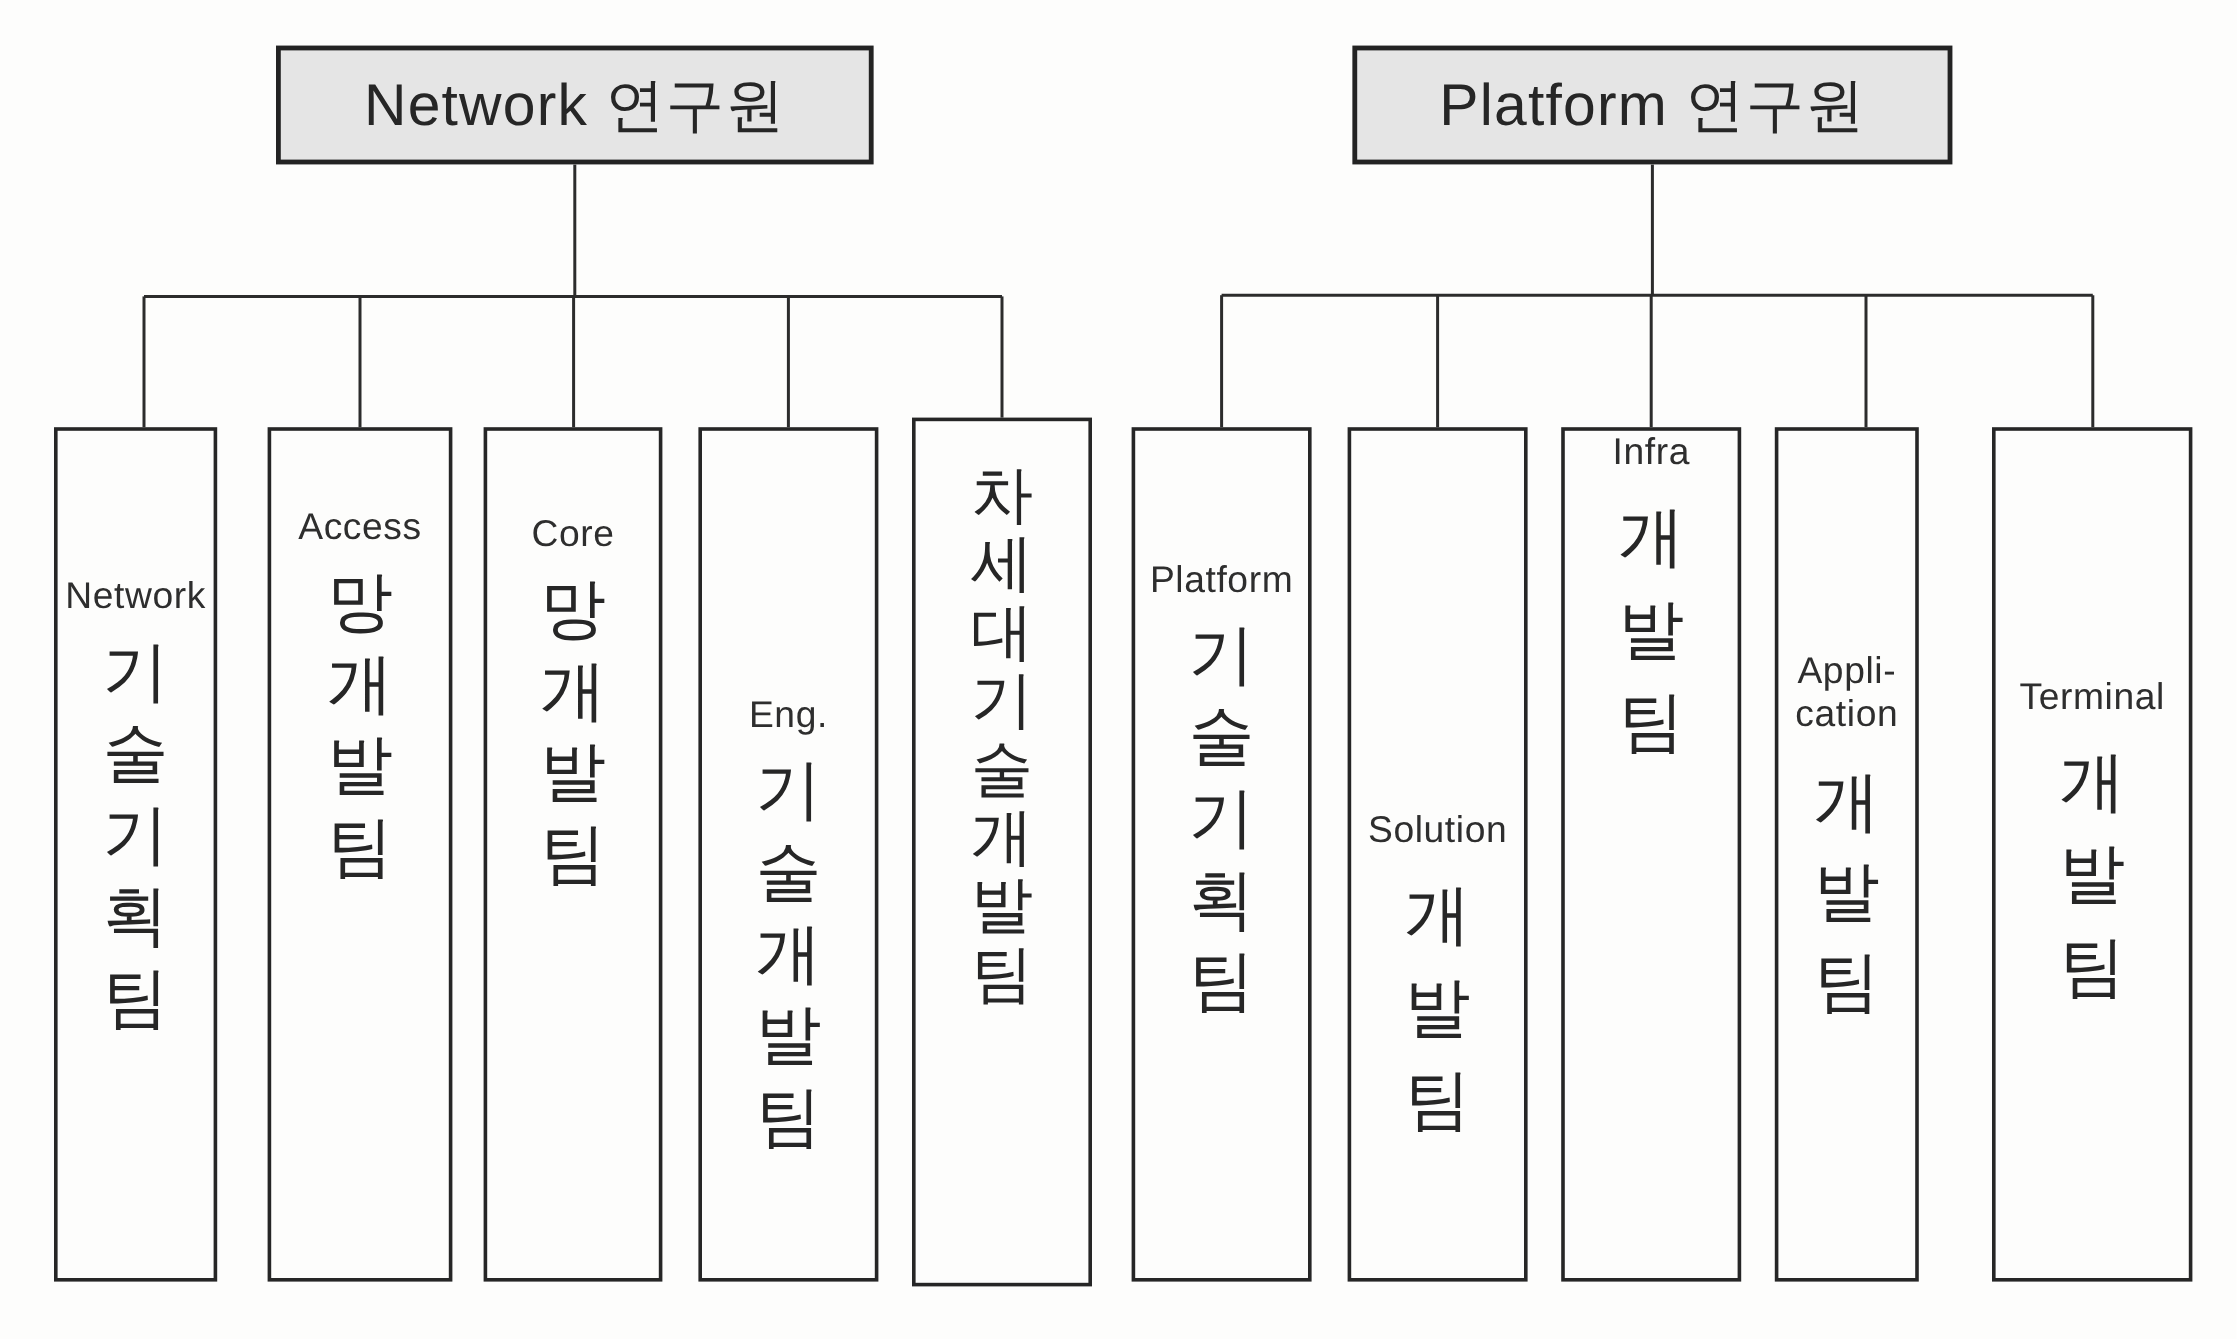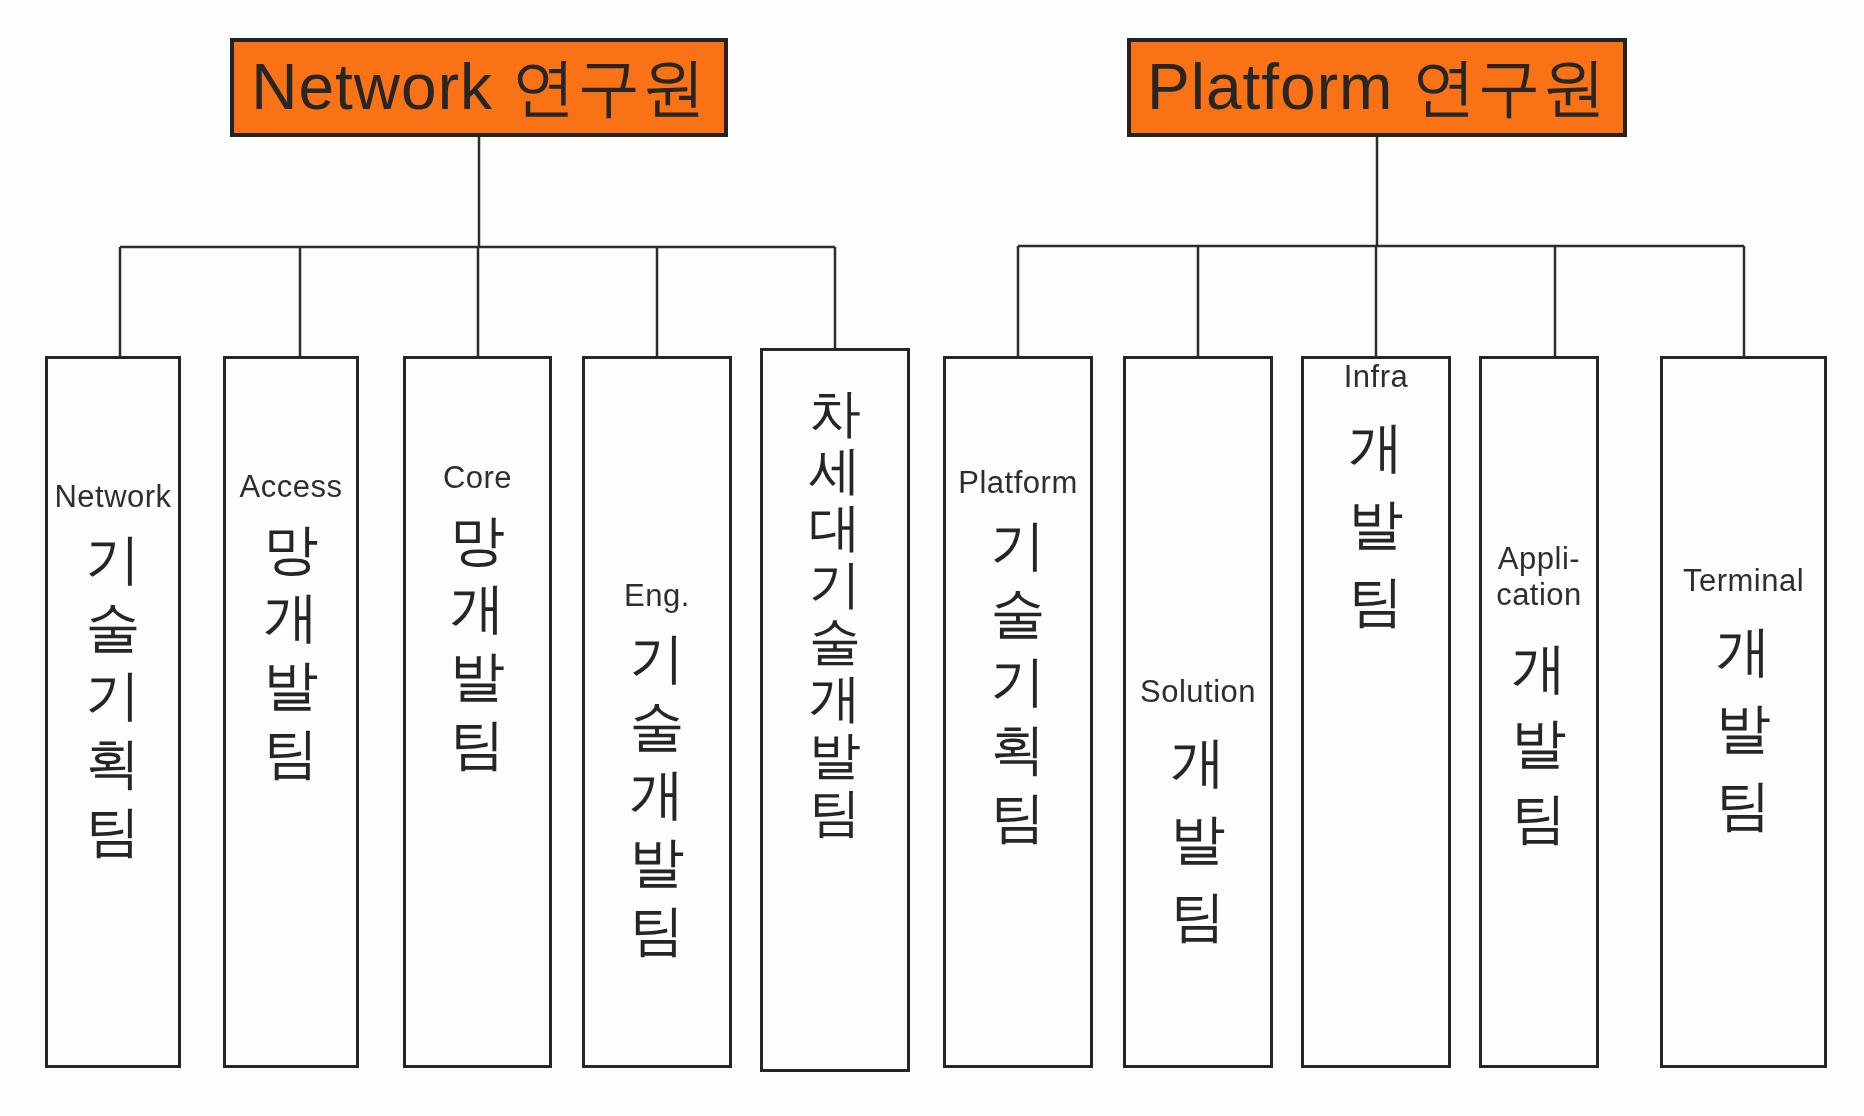--- a/index.html
+++ b/index.html
@@ -11,23 +11,23 @@
     font-family:"Liberation Sans","DejaVu Sans",sans-serif;
     color:#262626;
   }
   svg.lines{position:absolute;left:0;top:0;width:1864px;height:1116px;}
   svg.lines line{stroke:#2c2c2c;stroke-width:2.5;}
 
   .head{
     position:absolute;top:38px;height:99px;
     border:4px solid #232323;
     box-sizing:border-box;
-    background:#f97316;
+    background:#e5e5e5;
     display:flex;align-items:center;justify-content:center;
-    font-size:64px;
+    font-size:49px;
     letter-spacing:1px;
     white-space:nowrap;
   }
   .h1{left:230px;width:498px;}
   .h2{left:1127px;width:500px;align-items:center;}
 
   .team{
     position:absolute;top:356px;height:712px;
     border:3px solid #262626;
     box-sizing:border-box;
@@ -45,22 +45,22 @@
   }
   .team .ko{
     font-size:55px;
     line-height:68px;
     white-space:pre-line;
     color:#262626;
     margin-top:10px;
   }
 
   .t1{left:45px;width:136px;padding-top:120px;text-align:center;}
-  .t2{left:223px;width:136px;padding-top:110px;}
-  .t3{left:403px;width:149px;padding-top:101px;}
+  .t2{left:223px;width:154px;padding-top:62px;}
+  .t3{left:403px;width:149px;padding-top:68px;}
   .t4{left:582px;width:150px;padding-top:118px;justify-content:center;}
   .t5{left:760px;width:150px;top:348px;height:724px;padding-top:34px;}
   .t5 .ko{font-size:52px;line-height:57px;margin-top:0;}
   .t6{left:943px;width:150px;padding-top:106px;}
   .t7{left:1123px;width:150px;padding-top:205px;justify-content:center;}
   .t7 .ko,.t8 .ko,.t10 .ko{line-height:77px;margin-top:14px;}
   .t8{left:1301px;width:150px;}
   .t9{left:1479px;width:120px;padding-top:182px;}
   .t9 .ko{line-height:75px;margin-top:18px;}
   .t10{left:1660px;width:167px;padding-top:204px;}

